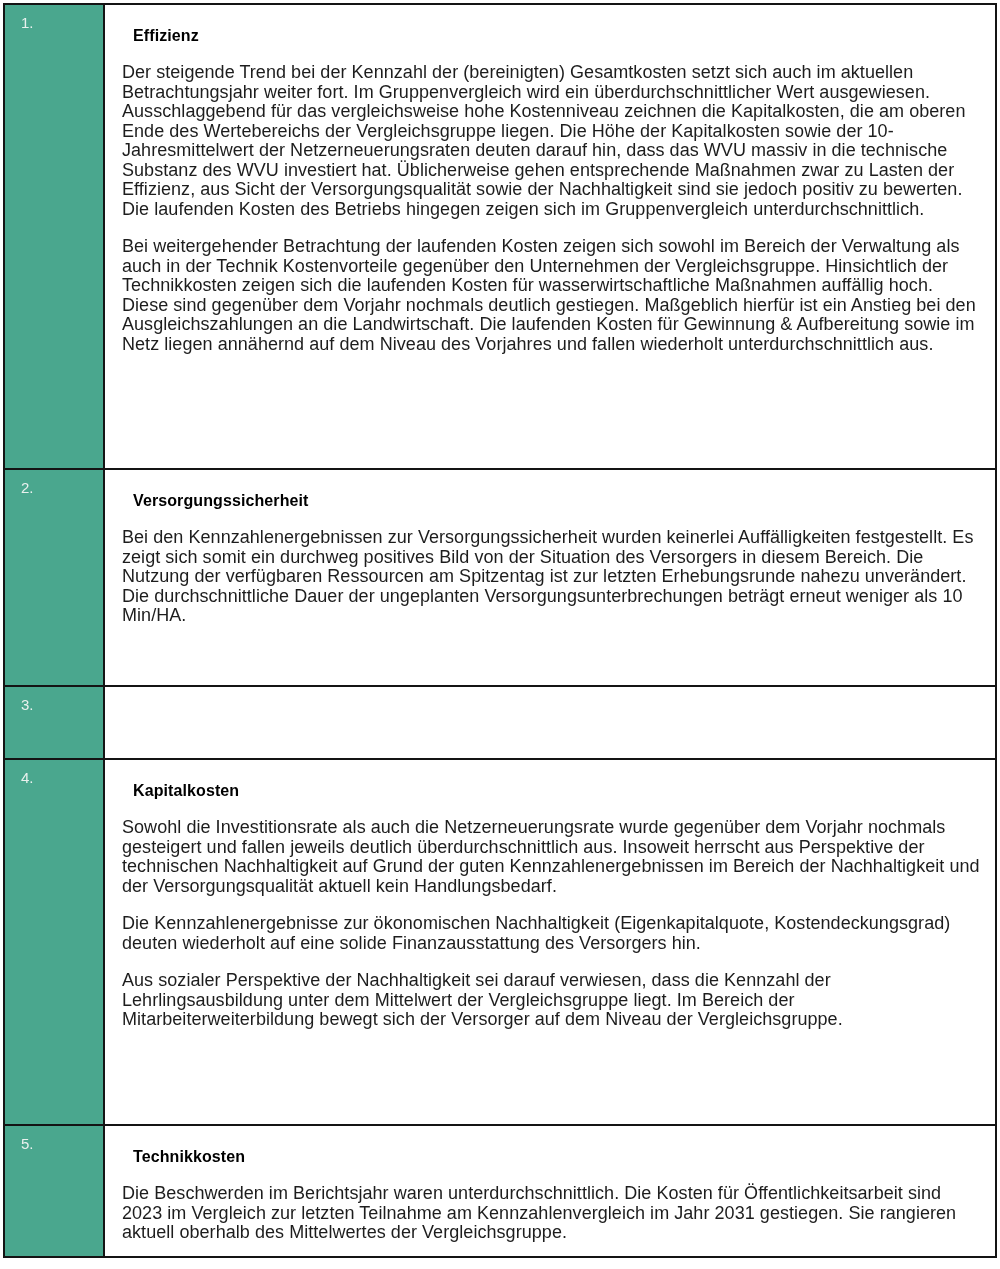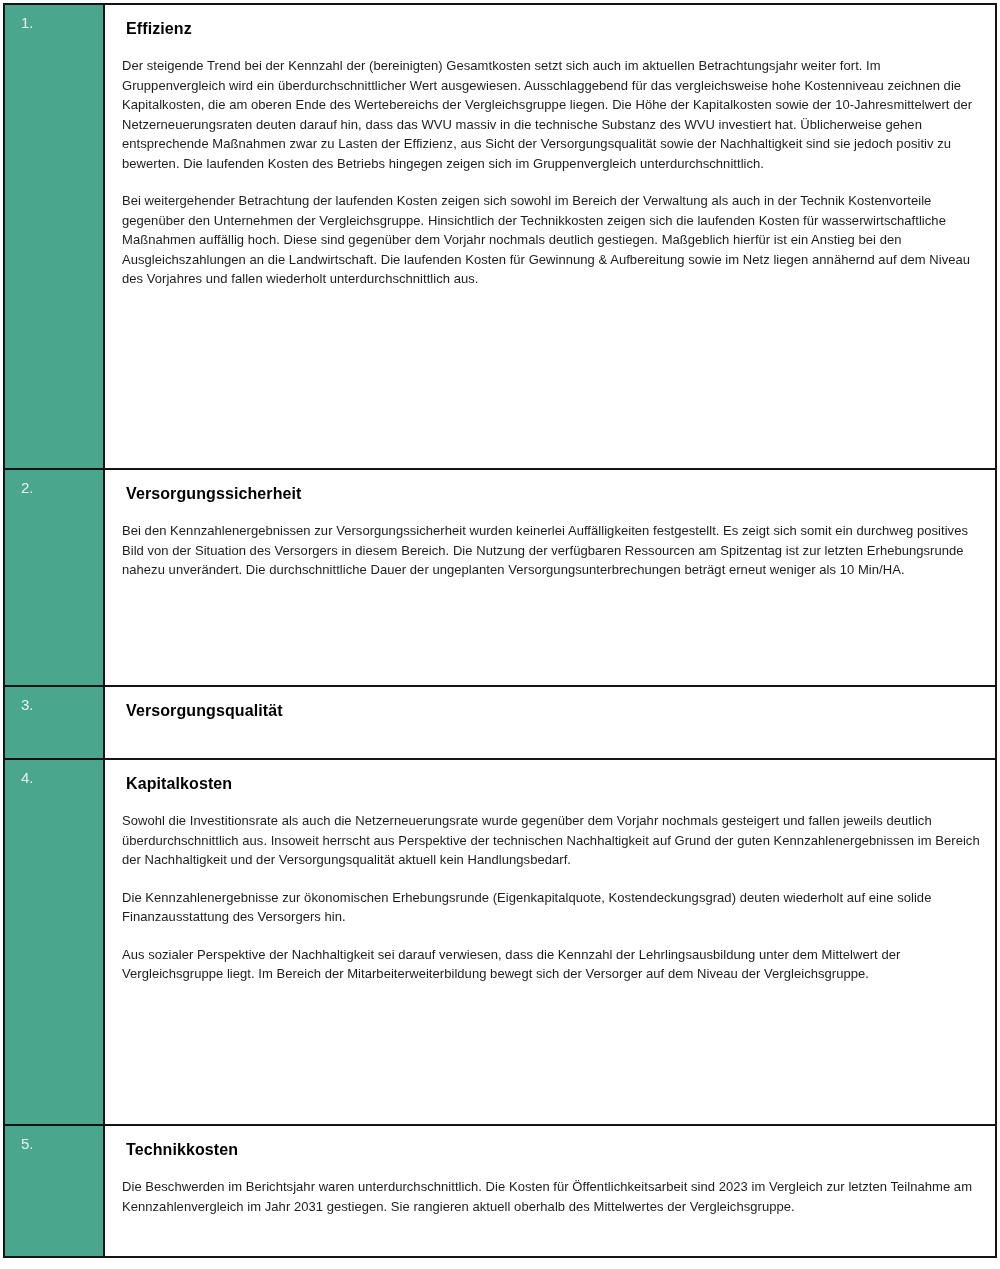--- a/index.html
+++ b/index.html
@@ -31,29 +31,29 @@
     border-right:2px solid var(--border);
     color:var(--numcolor);
     font-size:15px;
     padding:9px 0 0 16px;
   }
   .content-cell{
     flex:1;
     padding:11px 14px 10px 17px;
   }
   .section-title{
-    margin:4px;
+    margin:11px;
     font-size:16px;
     font-weight:bold;
     color:#000000;
     letter-spacing:0.1px;
   }
   .content-cell p{
     margin:18px 0 0 0;
-    font-size:13px;
+    font-size:18px;
     line-height:19.5px;
     letter-spacing:0.05px;
   }
   .r1{min-height:463px;}
   .r2{min-height:217px;}
   .r3{min-height:73px;}
   .r4{min-height:366px;}
   .r5{min-height:132px;}
 </style>
 </head>
@@ -74,30 +74,29 @@
     <div class="num-cell">2.</div>
     <div class="content-cell">
       <h3 class="section-title">Versorgungssicherheit</h3>
       <p>Bei den Kennzahlenergebnissen zur Versorgungssicherheit wurden keinerlei Auffälligkeiten festgestellt. Es zeigt sich somit ein durchweg positives Bild von der Situation des Versorgers in diesem Bereich. Die Nutzung der verfügbaren Ressourcen am Spitzentag ist zur letzten Erhebungsrunde nahezu unverändert. Die durchschnittliche Dauer der ungeplanten Versorgungsunterbrechungen beträgt erneut weniger als 10 Min/HA.</p>
     </div>
   </div>
 
   <div class="row r3">
     <div class="num-cell">3.</div>
     <div class="content-cell">
-      <h3 class="section-title">Versorgungsqualität</h3>
     </div>
   </div>
 
   <div class="row r4">
     <div class="num-cell">4.</div>
     <div class="content-cell">
       <h3 class="section-title">Kapitalkosten</h3>
       <p>Sowohl die Investitionsrate als auch die Netzerneuerungsrate wurde gegenüber dem Vorjahr nochmals gesteigert und fallen jeweils deutlich überdurchschnittlich aus. Insoweit herrscht aus Perspektive der technischen Nachhaltigkeit auf Grund der guten Kennzahlenergebnissen im Bereich der Nachhaltigkeit und der Versorgungsqualität aktuell kein Handlungsbedarf.</p>
-      <p>Die Kennzahlenergebnisse zur ökonomischen Erhebungsrunde (Eigenkapitalquote, Kostendeckungsgrad) deuten wiederholt auf eine solide Finanzausstattung des Versorgers hin.</p>
+      <p>Die Kennzahlenergebnisse zur ökonomischen Nachhaltigkeit (Eigenkapitalquote, Kostendeckungsgrad) deuten wiederholt auf eine solide Finanzausstattung des Versorgers hin.</p>
       <p>Aus sozialer Perspektive der Nachhaltigkeit sei darauf verwiesen, dass die Kennzahl der Lehrlingsausbildung unter dem Mittelwert der Vergleichsgruppe liegt. Im Bereich der Mitarbeiterweiterbildung bewegt sich der Versorger auf dem Niveau der Vergleichsgruppe.</p>
     </div>
   </div>
 
   <div class="row r5">
     <div class="num-cell">5.</div>
     <div class="content-cell">
       <h3 class="section-title">Technikkosten</h3>
       <p>Die Beschwerden im Berichtsjahr waren unterdurchschnittlich. Die Kosten für Öffentlichkeitsarbeit sind 2023 im Vergleich zur letzten Teilnahme am Kennzahlenvergleich im Jahr 2031 gestiegen. Sie rangieren aktuell oberhalb des Mittelwertes der Vergleichsgruppe.</p>
     </div>

